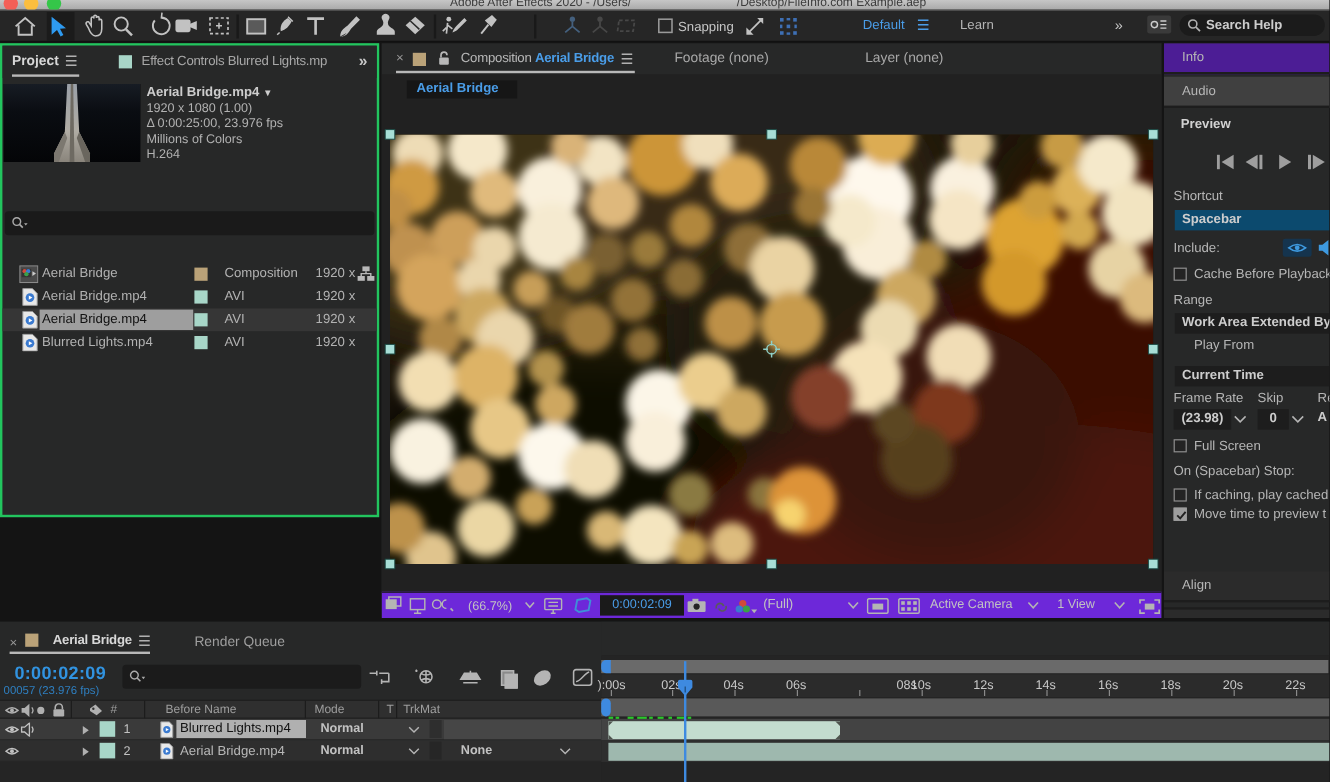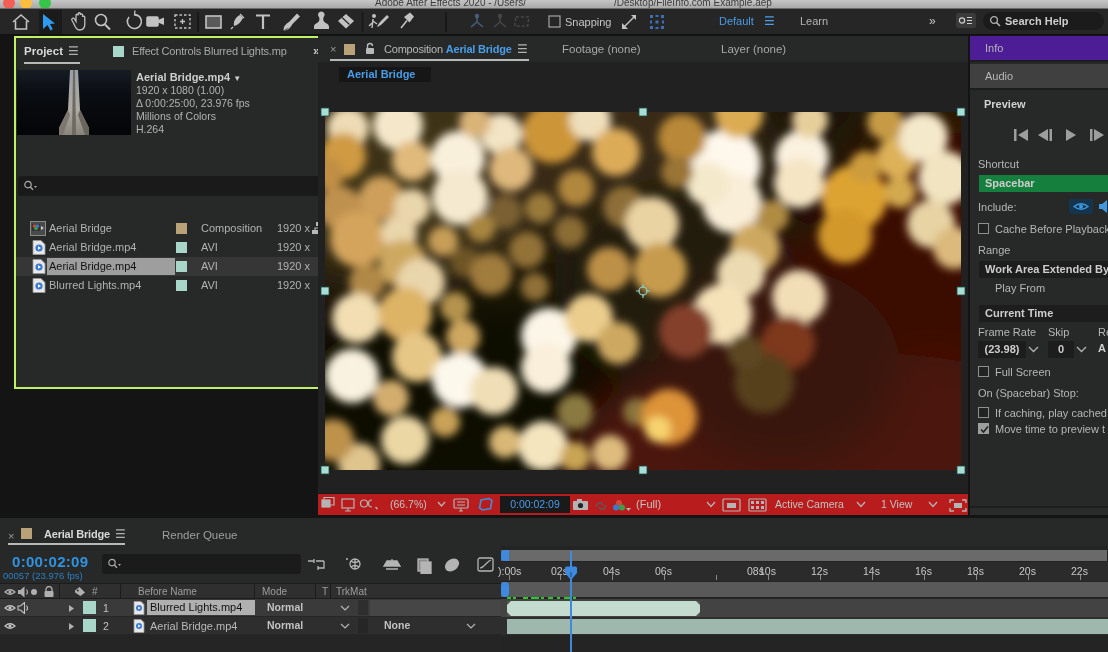--- a/index.html
+++ b/index.html
@@ -119,21 +119,21 @@
   </div>
   <div class="abs" style="left:983px;top:3px;width:121px;height:18px;background:#1b1b1b;border-radius:9px;">
     <svg class="abs" style="left:6px;top:3px;" width="12" height="12">
           <circle cx="5" cy="5" r="3.4" fill="none" stroke="#b0b0b0" stroke-width="1.3"></circle>
           <path d="M7.6 7.6 L11 11" stroke="#b0b0b0" stroke-width="1.5"></path>
         </svg>
     <div class="abs" style="left:22px;top:3px;font-size:11px;color:#cdcdcd;font-weight:bold;">Search Help</div>
   </div>
 </div>
 
-<div class="panel" id="leftpanel" style="left:0;top:36px;width:316px;height:353px;border:2px solid #bef264;background:#272828;overflow:hidden;margin-left:14px;">
+<div class="panel" id="leftpanel" style="left:0;top:36px;width:316px;height:395px;border:2px solid #22c55e;background:#272828;overflow:hidden;">
 
   <div class="abs" style="left:0;top:0;width:312px;height:27px;background:#272828;">
     <div class="abs" style="left:8px;top:7px;font-size:11.5px;font-weight:bold;color:#d8d8d8;">Project</div>
     <div class="abs" style="left:52px;top:6px;font-size:12px;color:#b0b0b0;">☰</div>
     <div class="abs" style="left:8px;top:24px;width:56px;height:2px;background:#b8b8b8;"></div>
     <div class="abs" style="left:97px;top:8px;width:11px;height:11px;background:#a8d6c8;"></div>
     <div class="abs" style="left:116px;top:7px;font-size:11px;color:#a8a8a8;white-space:nowrap;letter-spacing:-0.2px;">Effect Controls Blurred Lights.mp</div>
     <div class="abs" style="left:297px;top:5px;font-size:13px;color:#c8c8c8;font-weight:bold;">»</div>
   </div>
 
@@ -398,21 +398,21 @@
             <rect x="321" y="364" width="8" height="8"></rect>
             <rect x="639" y="364" width="8" height="8"></rect>
       </g>
       <g fill="none" stroke="#8fd0c8" stroke-width="1.2">
         <circle cx="325" cy="189" r="4"></circle>
         <path d="M325 182 V186 M325 192 V196 M318 189 H322 M328 189 H332"></path>
       </g>
     </svg>
   </div>
 
-  <div class="abs" style="left:0;top:457px;width:650px;height:22px;background:#b91c1c;border-top:1px solid #1a1a1a;">
+  <div class="abs" style="left:0;top:457px;width:650px;height:22px;background:#6d28d9;border-top:1px solid #1a1a1a;">
     <svg class="abs" style="left:0;top:0;" width="310" height="22" viewBox="0 0 310 22">
       <g fill="none" stroke="#b4b4b4" stroke-width="1.2">
         <rect x="4" y="6" width="8" height="7" fill="#b4b4b4"></rect>
             <path d="M6 6 V3.5 H16 V11 H12"></path>
         <rect x="24" y="5" width="12" height="9"></rect>
             <path d="M27 17 H33 M30 14 V17"></path>
         <path d="M46 6 a3.5 3.5 0 1 0 0 7 a3.5 3.5 0 1 0 0 -7 M54 6 a3.5 3.5 0 1 0 0 7"></path>
         <path d="M57.5 13 l2 2" stroke-width="1.4"></path>
       </g>
       <text x="72" y="14" fill="#c2c2c2" font-size="10.5">(66.7%)</text>
@@ -481,21 +481,21 @@
       <rect x="0" y="1" width="2.5" height="12"></rect>
           <path d="M14 1 L14 13 L4 7 Z"></path>
       <path d="M34 1 L34 13 L24 7 Z"></path>
           <rect x="35.5" y="1" width="2.5" height="12"></rect>
       <path d="M52 1 L62 7 L52 13 Z"></path>
       <rect x="76" y="1" width="2.5" height="12"></rect>
           <path d="M80 1 L90 7 L80 13 Z"></path>
     </g>
   </svg>
   <div class="abs" style="left:8px;top:122px;">Shortcut</div>
-  <div class="abs" style="left:9px;top:139px;width:129px;height:17px;background:#15803d;">
+  <div class="abs" style="left:9px;top:139px;width:129px;height:17px;background:#0c4a6e;">
         <span class="abs" style="left:6px;top:2px;font-weight:bold;color:#cdcdcd;">Spacebar</span>
       </div>
   <div class="abs" style="left:8px;top:165px;">Include:</div>
   <div class="abs" style="left:99px;top:163px;width:24px;height:15px;background:#15344e;border-radius:2px;">
     <svg width="24" height="15">
           <path d="M5 7.5 Q12 2 19 7.5 Q12 13 5 7.5 Z" fill="none" stroke="#3e9ae0" stroke-width="1.4"></path>
           <circle cx="12" cy="7.5" r="2" fill="#3e9ae0"></circle>
         </svg>
   </div>
   <div class="abs" style="left:128px;top:163px;width:10px;height:15px;">
@@ -529,20 +529,23 @@
   <div class="abs" style="left:25px;top:330px;">Full Screen</div>
   <div class="abs" style="left:8px;top:351px;">On (Spacebar) Stop:</div>
   <div class="abs" style="left:8px;top:371px;width:11px;height:11px;border:1px solid #8f8f8f;background:#232323;"></div>
   <div class="abs" style="left:25px;top:371px;white-space:nowrap;">If caching, play cached</div>
   <div class="abs" style="left:8px;top:387px;width:11px;height:11px;border:1px solid #9e9e9e;background:#9e9e9e;">
     <svg width="11" height="11">
           <path d="M2 5.5 L4.5 8 L9 2.5" fill="none" stroke="#222" stroke-width="1.6"></path>
         </svg>
   </div>
   <div class="abs" style="left:25px;top:387px;white-space:nowrap;">Move time to preview t</div>
+  <div class="abs" style="left:0;top:440px;width:138px;height:26px;background:#2b2b2b;border-bottom:2px solid #1d1d1d;">
+        <span class="abs" style="left:15px;top:6px;">Align</span>
+      </div>
   <div class="abs" style="left:0;top:470px;width:138px;height:9px;background:#2b2b2b;border-top:2px solid #1d1d1d;"></div>
 </div>
 
 <div class="panel" id="timeline" style="left:0;top:518px;width:1108px;height:134px;background:#272828;overflow:hidden;">
 
   <div class="abs" style="left:8px;top:12px;font-size:11px;color:#9a9a9a;">×</div>
   <div class="abs" style="left:21px;top:10px;width:11px;height:11px;background:#baa278;"></div>
   <div class="abs" style="left:44px;top:10px;font-size:11px;letter-spacing:-0.2px;font-weight:bold;color:#d8d8d8;">Aerial Bridge</div>
   <div class="abs" style="left:115px;top:9px;font-size:12px;color:#b0b0b0;">☰</div>
   <div class="abs" style="left:8px;top:25px;width:117px;height:2px;background:#b8b8b8;"></div>

